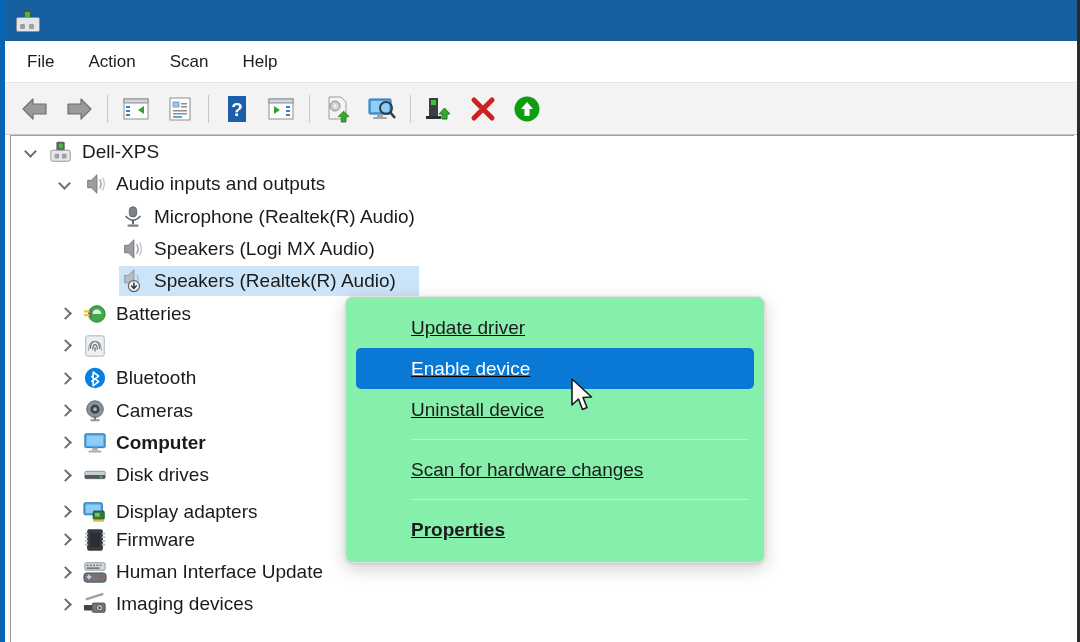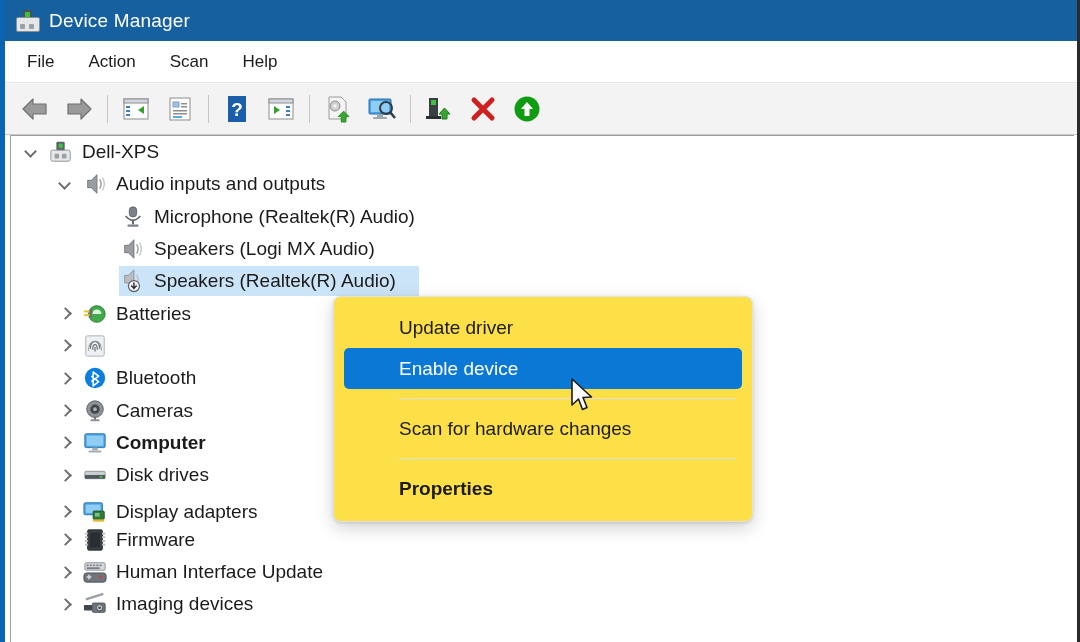--- a/index.html
+++ b/index.html
@@ -103,24 +103,24 @@
   
   .chev-r:after,.chev-d:after{
     content:"";position:absolute;border-right:2px solid #6e6e6e;border-bottom:2px solid #6e6e6e;
     width:7px;height:7px;
   }
   .chev-r:after{left:2px;top:2px;transform:rotate(-45deg);}
   .chev-d:after{left:1px;top:1px;transform:rotate(45deg);}
 
   
   .ctxmenu{
-    position:absolute;left:328px;top:296px;width:420px;
-    background:#fde047;border:1px solid #e2e2e2;border-radius:8px;
+    position:absolute;left:340px;top:296px;width:420px;
+    background:#86efac;border:1px solid #e2e2e2;border-radius:8px;
     box-shadow:0 6px 18px rgba(0,0,0,.18), 0 1px 3px rgba(0,0,0,.12);
-    padding:10px 0 12px 0;box-sizing:border-box;z-index:50;
+    padding:10px 0 12px 0;box-sizing:border-box;z-index:50;text-decoration:underline;
   }
   .ctxitem{
     height:41px;display:flex;align-items:center;
     padding-left:65px;box-sizing:border-box;
     font-size:19px;color:#1b1b1b;cursor:default;position:relative;
     font-family:"Liberation Sans", sans-serif;
   }
   .ctxitem.highlight{
     background:#0a79d6;color:#ffffff;border-radius:5px;
     margin:0 10px;padding-left:55px;
@@ -139,21 +139,20 @@
   <div class="titlebar">
     <div class="title-icon">
       <div class="dmicon">
         <div class="neck"></div>
           <div class="led"></div>
         <div class="body"></div>
           <div class="p1"></div>
           <div class="p2"></div>
       </div>
     </div>
-    <div class="title-text">Device Manager</div>
   </div>
 
   <div class="menubar">
     <div class="mi">File</div>
     <div class="mi">Action</div>
     <div class="mi">Scan</div>
     <div class="mi">Help</div>
   </div>
 
   <div class="toolbar">
@@ -497,20 +496,21 @@
         </span>
         <span class="label">Imaging devices</span>
       </div>
     </div>
 
   </div>
 
   <div class="ctxmenu">
     <div class="ctxitem">Update driver</div>
     <div class="ctxitem highlight">Enable device</div>
+    <div class="ctxitem">Uninstall device</div>
     <div class="ctxsep"></div>
     <div class="ctxitem">Scan for hardware changes</div>
     <div class="ctxsep"></div>
     <div class="ctxitem bold">Properties</div>
   </div>
 
   <div class="cursor">
     <svg width="26" height="38" viewBox="0 0 26 38">
       <path d="M2 1 L2 27 L8.5 21 L12.5 31.5 L17 29.5 L13 19.5 L21.5 19 Z" fill="#ffffff" stroke="#1b1b1b" stroke-width="1.6" stroke-linejoin="round"></path>
     </svg>

